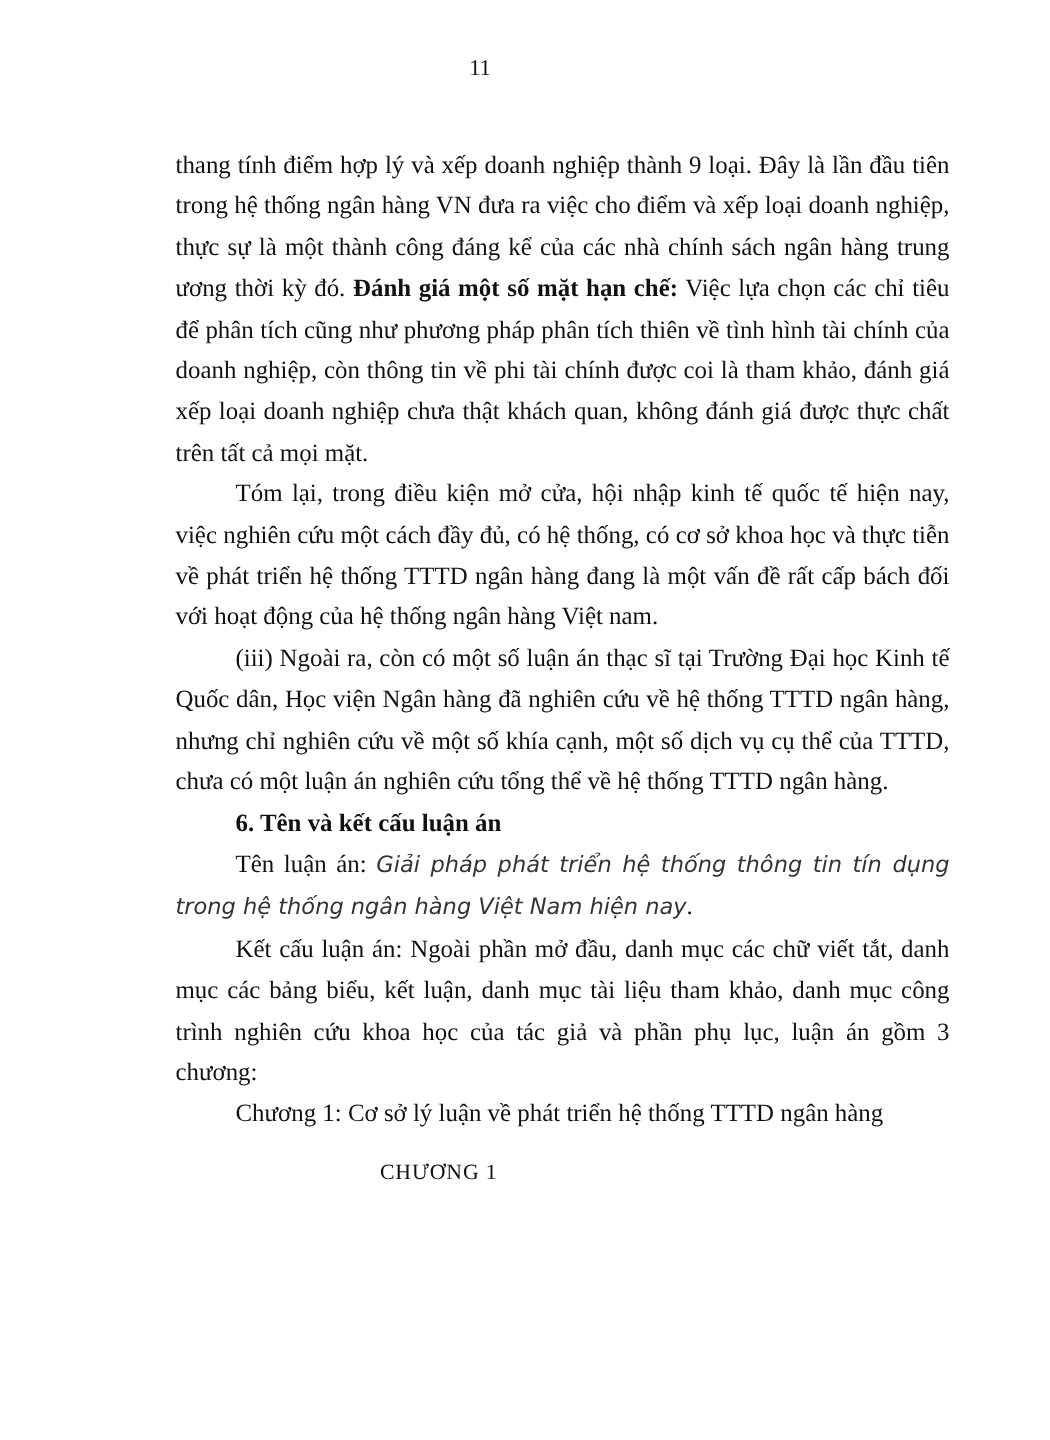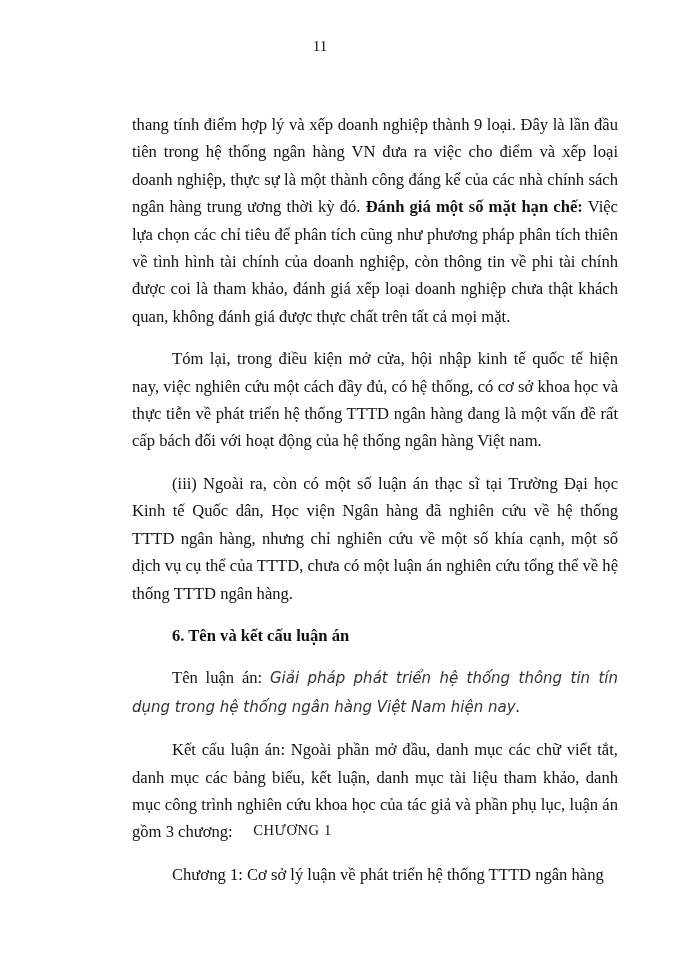--- a/index.html
+++ b/index.html
@@ -2,25 +2,25 @@
 <html><head>
 <meta charset="utf-8">
 <style>
   html, body { margin: 0; padding: 0; background: #ffffff; }
   body { width: 700px; height: 960px; position: relative; overflow: hidden;
          font-family: "Liberation Serif", "DejaVu Serif", serif; color: #111; }
   .page-number { position: absolute; top: 38px; left: 0; width: 640px; text-align: center;
                  font-size: 15px; }
   .body-text { position: absolute; top: 96px; left: 117px; width: 516px;
                font-size: 16.6px; line-height: 27.4px; }
-  .body-text p { margin: 15px; text-align: justify; text-align-last: auto; }
+  .body-text p { margin: 0; text-align: justify; text-align-last: auto; }
   .indent { text-indent: 40px; }
   .heading { font-weight: bold; padding-left: 40px; }
   .chapter-item { padding-left: 40px; white-space: nowrap; }
-  .chapter-block { position: absolute; top: 818px; left: 0; width: 585px; text-align: center;
+  .chapter-block { position: absolute; top: 770px; left: 0; width: 585px; text-align: center;
                    font-size: 14.5px; line-height: 24px; letter-spacing: 0.6px; }
   .chapter-block div { margin: 0; }
   b { font-weight: bold; }
   i { font-style: italic; font-family: "DejaVu Sans", sans-serif; font-size: 15px; color: #333; }
 </style>
 </head>
 <body>
 
 <div class="page-number">11</div>
 

